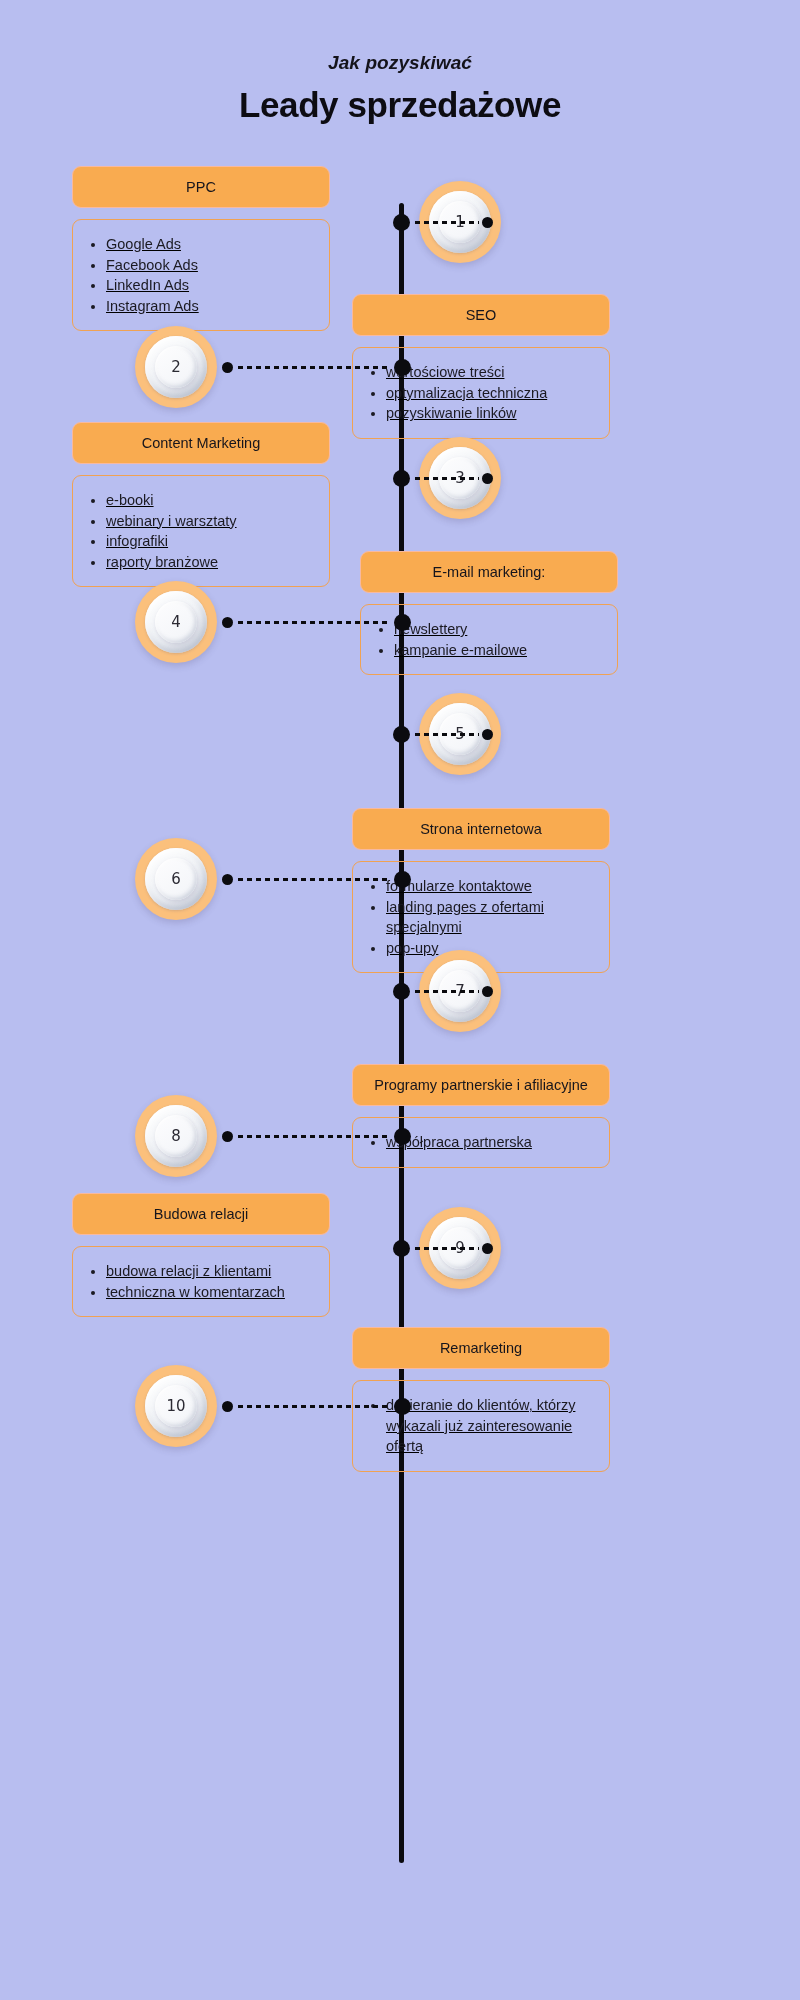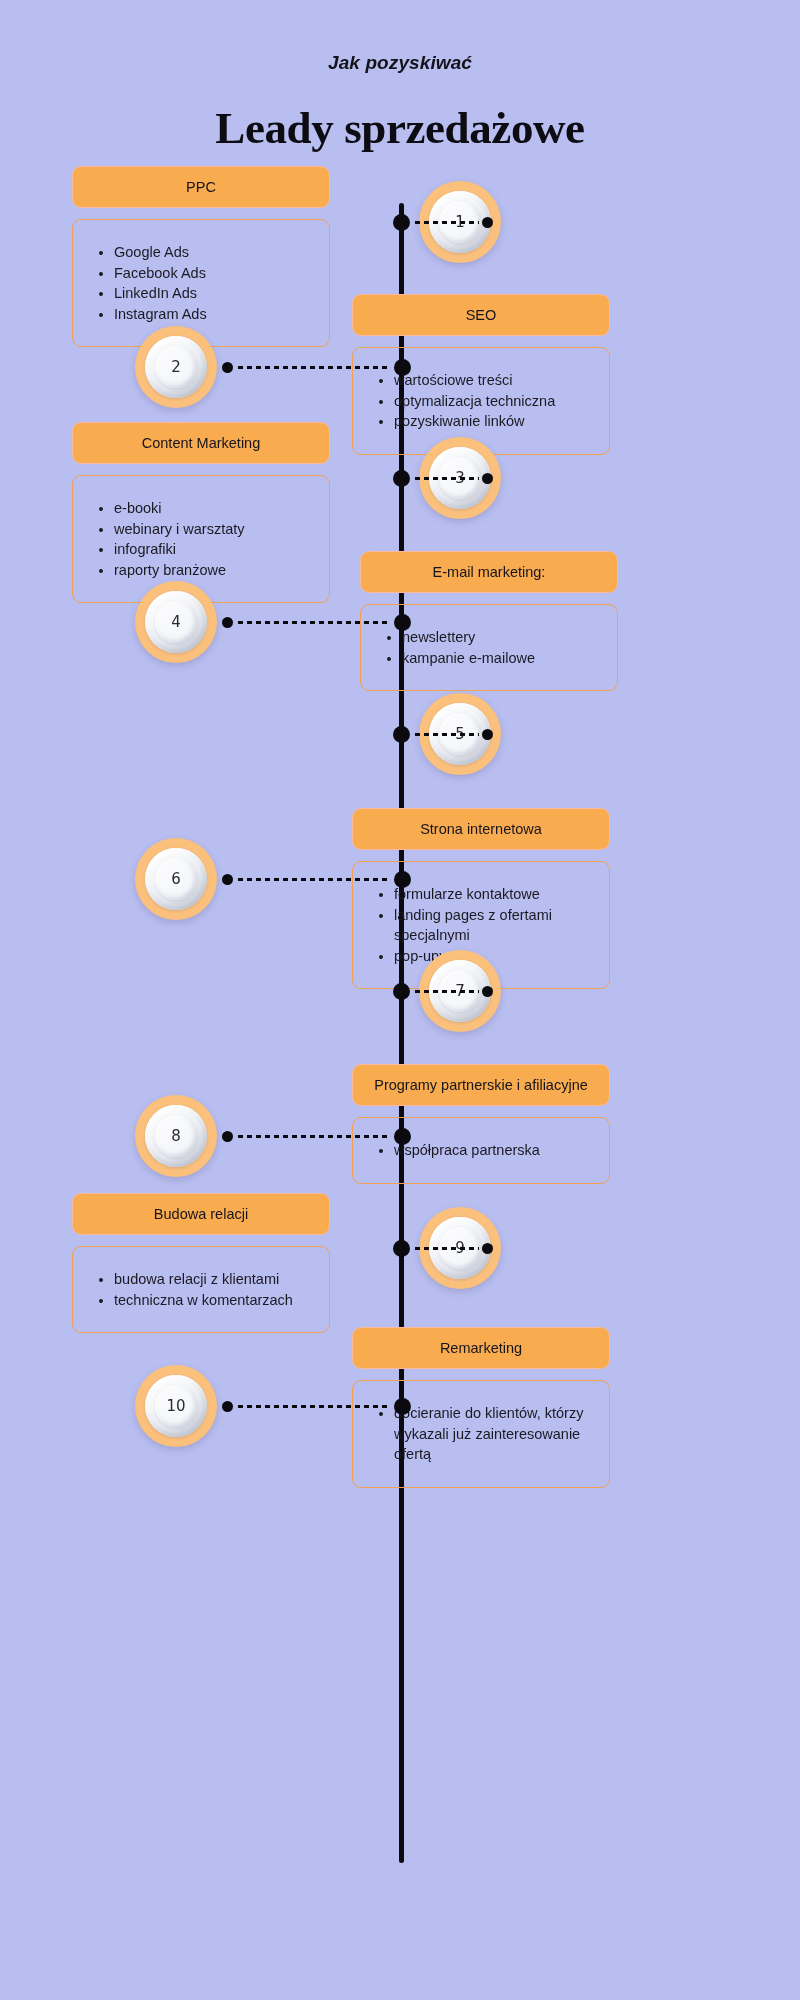--- a/index.html
+++ b/index.html
@@ -23,27 +23,26 @@
   }
   .kicker {
     font-size: 19px;
     font-weight: bold;
     color: #14131a;
     letter-spacing: .1px;
     line-height: 1.2;
     font-style: italic;
   }
   .title {
-    font-size: 45px;
+    font-size: 35px;
     font-weight: bold;
     color: #0d0c12;
     letter-spacing: -.4px;
-    margin-top: 28px;
+    margin-top: 10px;
     line-height: 1.15;
-    font-family: Liberation Serif, serif;
   }
 
   
   .spine {
     position: absolute;
     left: 399px;
     top: 203px;
     width: 5px;
     height: 1660px;
     background: #0b0b0f;
@@ -155,23 +154,24 @@
     line-height: 1.25;
   }
   .bullets {
     margin-top: 11px;
     border: 1.5px solid #f0a253;
     border-radius: 9px;
     padding: 14px 12px 14px 10px;
     box-sizing: border-box;
   }
   .bullets ul {
-    margin: 8px;
+    margin: 0;
     padding-left: 23px;
     list-style: disc;
+    text-decoration: underline;
   }
   .bullets li {
     font-size: 14.5px;
     color: #1b1a22;
     line-height: 1.42;
     margin: 0;
   }
 </style>
 </head>
 <body>

